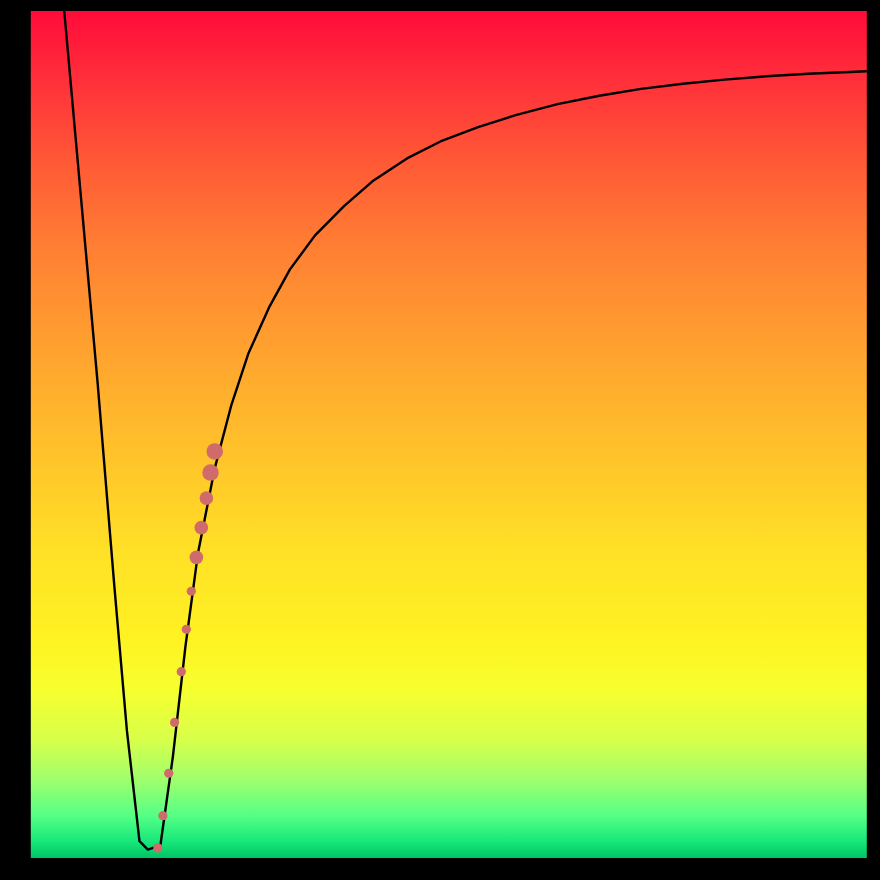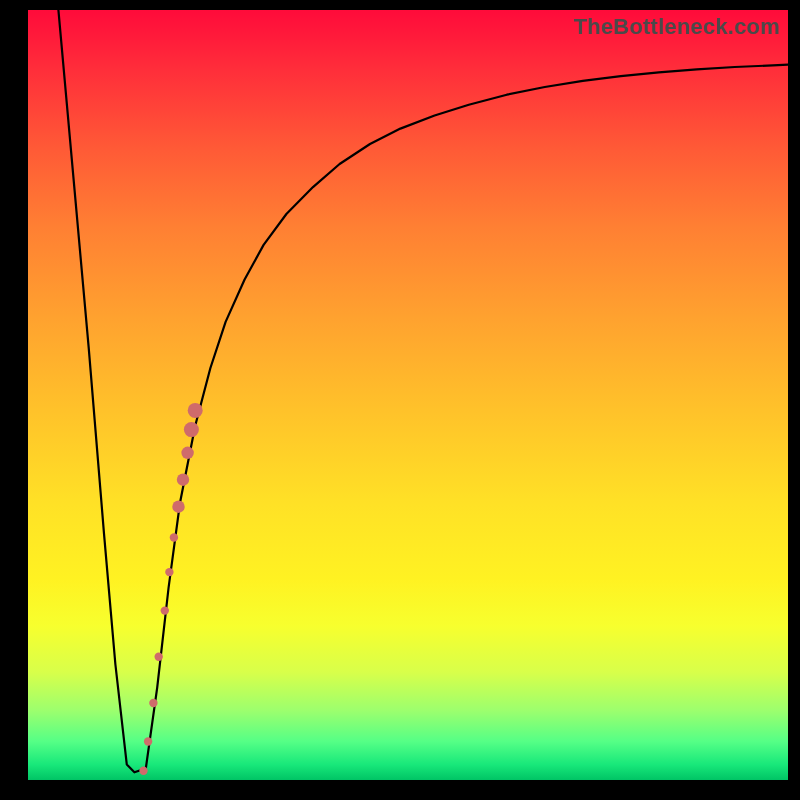--- a/index.html
+++ b/index.html
@@ -57,21 +57,20 @@
     top: 0;
     width: 760px;
     height: 770px;
   }
 </style>
 </head>
 <body>
 
 <div class="outer">
   <div class="plot">
-    <span class="watermark">TheBottleneck.com</span>
     <svg class="overlay" viewBox="0 0 760 770" preserveAspectRatio="none">
       <path id="curve-path" fill="none" stroke="#000" stroke-width="2.2" stroke-linejoin="round" stroke-linecap="round" d="M30.4 0.0 L45.6 169.4 L60.8 338.8 L76.0 523.6 L87.4 654.5 L98.8 754.6 L106.4 762.3 L117.8 758.5 L129.2 677.6 L140.6 577.5 L152.0 492.8 L167.2 415.8 L182.4 358.0 L197.6 311.9 L216.6 269.5 L235.6 234.9 L258.4 204.0 L285.0 177.1 L311.6 154.0 L342.0 134.0 L372.4 118.6 L406.6 105.5 L440.8 94.7 L478.8 84.7 L516.8 77.0 L554.8 70.8 L592.8 66.2 L630.8 62.4 L668.8 59.3 L706.8 57.0 L744.8 55.4 L760.0 54.7"></path>
       <g id="marker-group">
           <circle cx="115.5" cy="760.8" r="4.2" fill="#cf6b6b"></circle>
           <circle cx="120.1" cy="731.5" r="4.2" fill="#cf6b6b"></circle>
           <circle cx="125.4" cy="693.0" r="4.2" fill="#cf6b6b"></circle>
           <circle cx="130.7" cy="646.8" r="4.2" fill="#cf6b6b"></circle>
           <circle cx="136.8" cy="600.6" r="4.2" fill="#cf6b6b"></circle>
           <circle cx="141.4" cy="562.1" r="4.2" fill="#cf6b6b"></circle>
           <circle cx="145.9" cy="527.5" r="4.2" fill="#cf6b6b"></circle>

